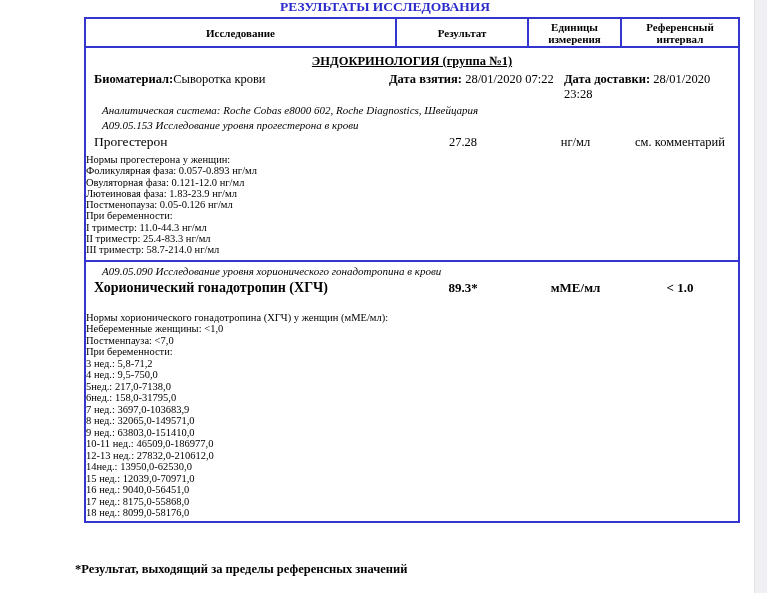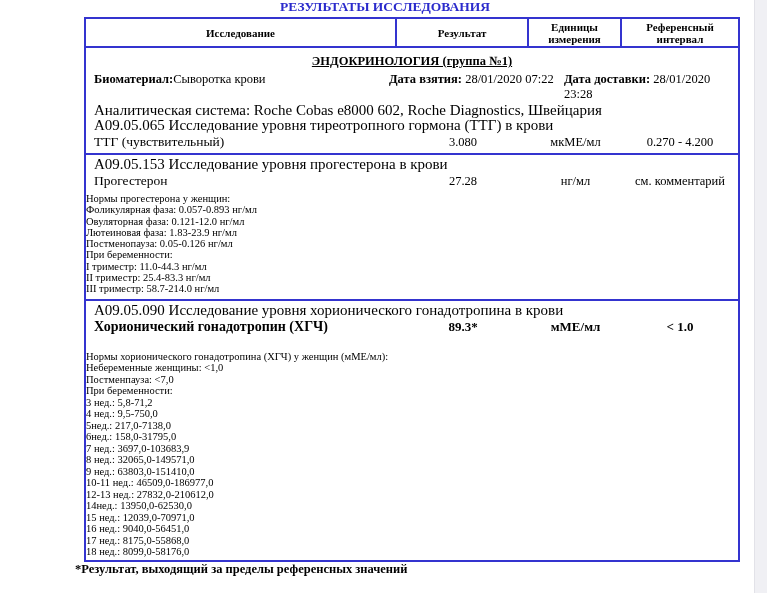--- a/index.html
+++ b/index.html
@@ -39,22 +39,22 @@
   .section-title { font-weight:bold; text-decoration:underline; font-size:12.5px; }
   .meta-row {
     display:flex; padding:2px 8px 0 8px;
     font-size:12.5px; line-height:15px; min-height:32px;
   }
   .meta-bio { width:295px; }
   .meta-taken { width:175px; }
   .meta-delivery { flex:1; }
   .meta-label { font-weight:bold; }
   .italic-line {
-    font-size:15px; line-height:12px;
-    padding-left:8px; margin:2px 0 1px 0;
+    font-style:italic; font-size:11px; line-height:12px;
+    padding-left:16px; margin:2px 0 1px 0;
   }
   .code-line { margin-top:3px; }
   .data-row {
     display:grid; grid-template-columns:311px 132px 93px 1fr;
     align-items:baseline; padding:2px 0 3px 0;
   }
   .cell-name { padding-left:8px; font-size:13.5px; }
   .cell-mid { text-align:center; font-size:12.5px; }
   .test-bordered { border-bottom:2px solid #3434cf; }
   .notes {
@@ -101,29 +101,20 @@
       </div>
       <div class="meta-delivery">
         <span class="meta-label">Дата доставки:</span>
         <span>28/01/2020</span>
         <div>23:28</div>
       </div>
     </div>
 
     <div class="italic-line">Аналитическая система: Roche Cobas e8000 602, Roche Diagnostics, Швейцария</div>
 
-    <div class="test-bordered">
-      <div class="italic-line code-line">А09.05.065 Исследование уровня тиреотропного гормона (ТТГ) в крови</div>
-      <div class="data-row">
-        <div class="cell-name">ТТГ (чувствительный)</div>
-        <div class="cell-mid">3.080</div>
-        <div class="cell-mid">мкМЕ/мл</div>
-        <div class="cell-mid">0.270 - 4.200</div>
-      </div>
-    </div>
 
     <div class="test-bordered">
       <div class="italic-line code-line">А09.05.153 Исследование уровня прогестерона в крови</div>
       <div class="data-row">
         <div class="cell-name">Прогестерон</div>
         <div class="cell-mid">27.28</div>
         <div class="cell-mid">нг/мл</div>
         <div class="cell-mid">см. комментарий</div>
       </div>
       <div class="notes">

